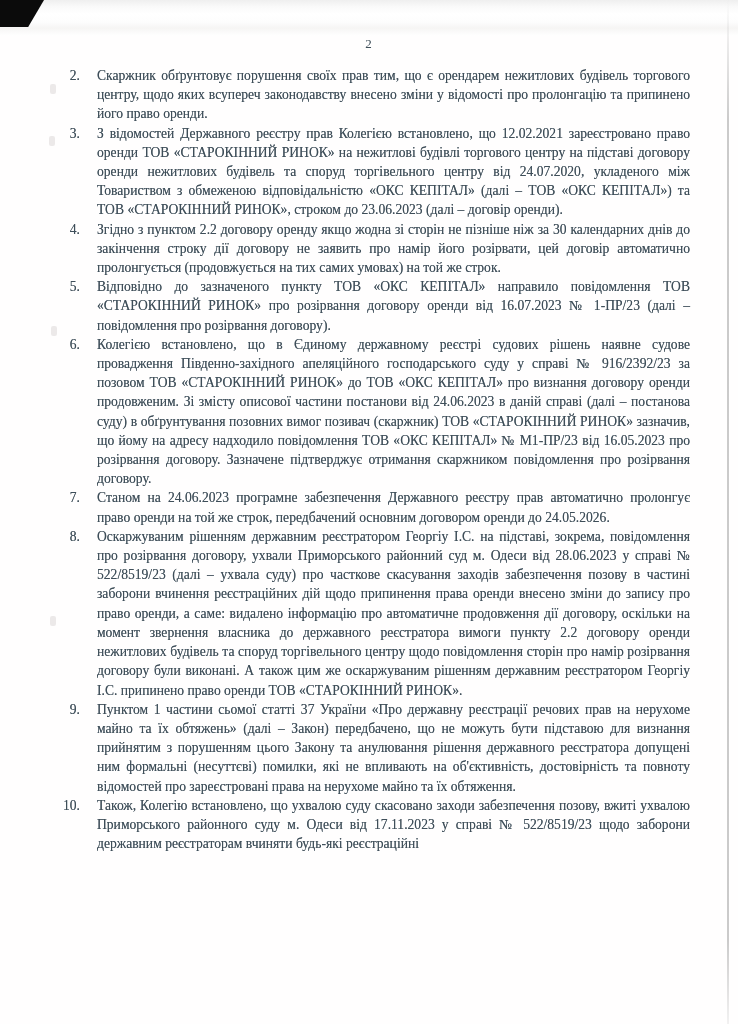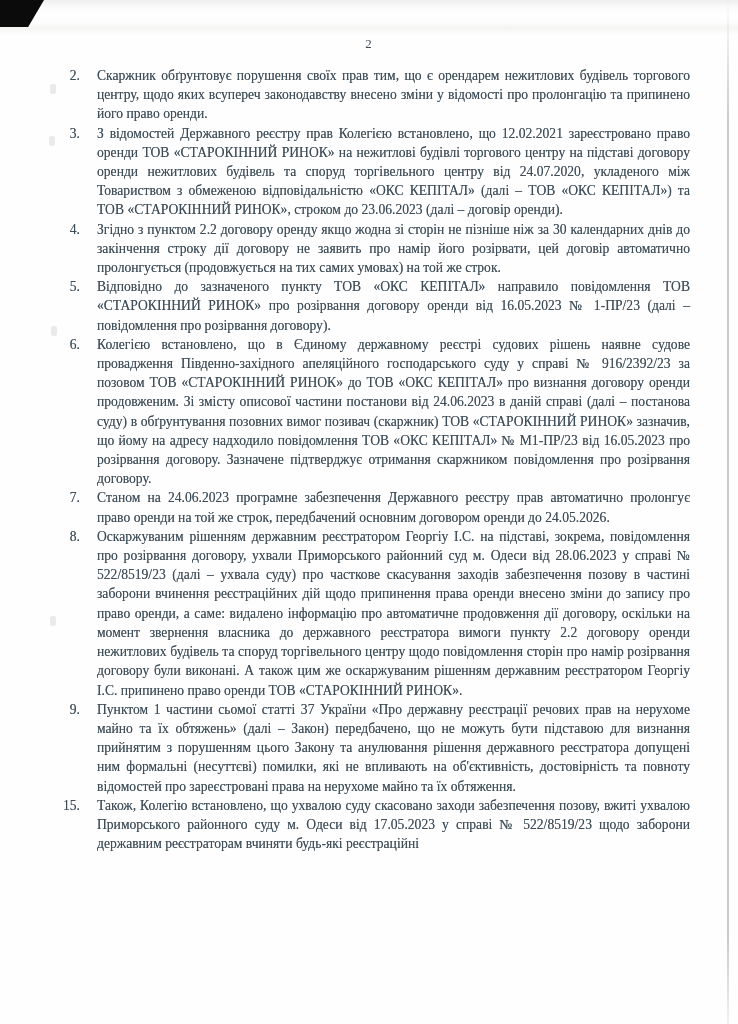--- a/index.html
+++ b/index.html
@@ -99,37 +99,37 @@
     <div class="para">
       <span class="num">3.</span>
       <span class="txt">З відомостей Державного реєстру прав Колегією встановлено, що 12.02.2021 зареєстровано право оренди ТОВ «СТАРОКІННИЙ РИНОК» на нежитлові будівлі торгового центру на підставі договору оренди нежитлових будівель та споруд торгівельного центру від 24.07.2020, укладеного між Товариством з обмеженою відповідальністю «ОКС КЕПІТАЛ» (далі – ТОВ «ОКС КЕПІТАЛ») та ТОВ «СТАРОКІННИЙ РИНОК», строком до 23.06.2023 (далі – договір оренди).</span>
     </div>
     <div class="para">
       <span class="num">4.</span>
       <span class="txt">Згідно з пунктом 2.2 договору оренду якщо жодна зі сторін не пізніше ніж за 30 календарних днів до закінчення строку дії договору не заявить про намір його розірвати, цей договір автоматично пролонгується (продовжується на тих самих умовах) на той же строк.</span>
     </div>
     <div class="para">
       <span class="num">5.</span>
-      <span class="txt">Відповідно до зазначеного пункту ТОВ «ОКС КЕПІТАЛ» направило повідомлення ТОВ «СТАРОКІННИЙ РИНОК» про розірвання договору оренди від 16.05.2023 № 1-ПР/23 (далі – повідомлення про розірвання договору).</span>
+      <span class="txt">Відповідно до зазначеного пункту ТОВ «ОКС КЕПІТАЛ» направило повідомлення ТОВ «СТАРОКІННИЙ РИНОК» про розірвання договору оренди від 16.07.2023 № 1-ПР/23 (далі – повідомлення про розірвання договору).</span>
     </div>
     <div class="para">
       <span class="num">6.</span>
       <span class="txt">Колегією встановлено, що в Єдиному державному реєстрі судових рішень наявне судове провадження Південно-західного апеляційного господарського суду у справі № 916/2392/23 за позовом ТОВ «СТАРОКІННИЙ РИНОК» до ТОВ «ОКС КЕПІТАЛ» про визнання договору оренди продовженим. Зі змісту описової частини постанови від 24.06.2023 в даній справі (далі – постанова суду) в обґрунтування позовних вимог позивач (скаржник) ТОВ «СТАРОКІННИЙ РИНОК» зазначив, що йому на адресу надходило повідомлення ТОВ «ОКС КЕПІТАЛ» № М1-ПР/23 від 16.05.2023 про розірвання договору. Зазначене підтверджує отримання скаржником повідомлення про розірвання договору.</span>
     </div>
     <div class="para">
       <span class="num">7.</span>
       <span class="txt">Станом на 24.06.2023 програмне забезпечення Державного реєстру прав автоматично пролонгує право оренди на той же строк, передбачений основним договором оренди до 24.05.2026.</span>
     </div>
     <div class="para">
       <span class="num">8.</span>
       <span class="txt">Оскаржуваним рішенням державним реєстратором Георгіу І.С. на підставі, зокрема, повідомлення про розірвання договору, ухвали Приморського районний суд м. Одеси від 28.06.2023 у справі № 522/8519/23 (далі – ухвала суду) про часткове скасування заходів забезпечення позову в частині заборони вчинення реєстраційних дій щодо припинення права оренди внесено зміни до запису про право оренди, а саме: видалено інформацію про автоматичне продовження дії договору, оскільки на момент звернення власника до державного реєстратора вимоги пункту 2.2 договору оренди нежитлових будівель та споруд торгівельного центру щодо повідомлення сторін про намір розірвання договору були виконані. А також цим же оскаржуваним рішенням державним реєстратором Георгіу І.С. припинено право оренди ТОВ «СТАРОКІННИЙ РИНОК».</span>
     </div>
     <div class="para">
       <span class="num">9.</span>
       <span class="txt">Пунктом 1 частини сьомої статті 37 України «Про державну реєстрації речових прав на нерухоме майно та їх обтяжень» (далі – Закон) передбачено, що не можуть бути підставою для визнання прийнятим з порушенням цього Закону та анулювання рішення державного реєстратора допущені ним формальні (несуттєві) помилки, які не впливають на об'єктивність, достовірність та повноту відомостей про зареєстровані права на нерухоме майно та їх обтяження.</span>
     </div>
     <div class="para">
-      <span class="num">15.</span>
-      <span class="txt">Також, Колегію встановлено, що ухвалою суду скасовано заходи забезпечення позову, вжиті ухвалою Приморського районного суду м. Одеси від 17.05.2023 у справі № 522/8519/23 щодо заборони державним реєстраторам вчиняти будь-які реєстраційні</span>
+      <span class="num">10.</span>
+      <span class="txt">Також, Колегію встановлено, що ухвалою суду скасовано заходи забезпечення позову, вжиті ухвалою Приморського районного суду м. Одеси від 17.11.2023 у справі № 522/8519/23 щодо заборони державним реєстраторам вчиняти будь-які реєстраційні</span>
     </div>
   </div>
 
 </div>
 
 </body></html>

